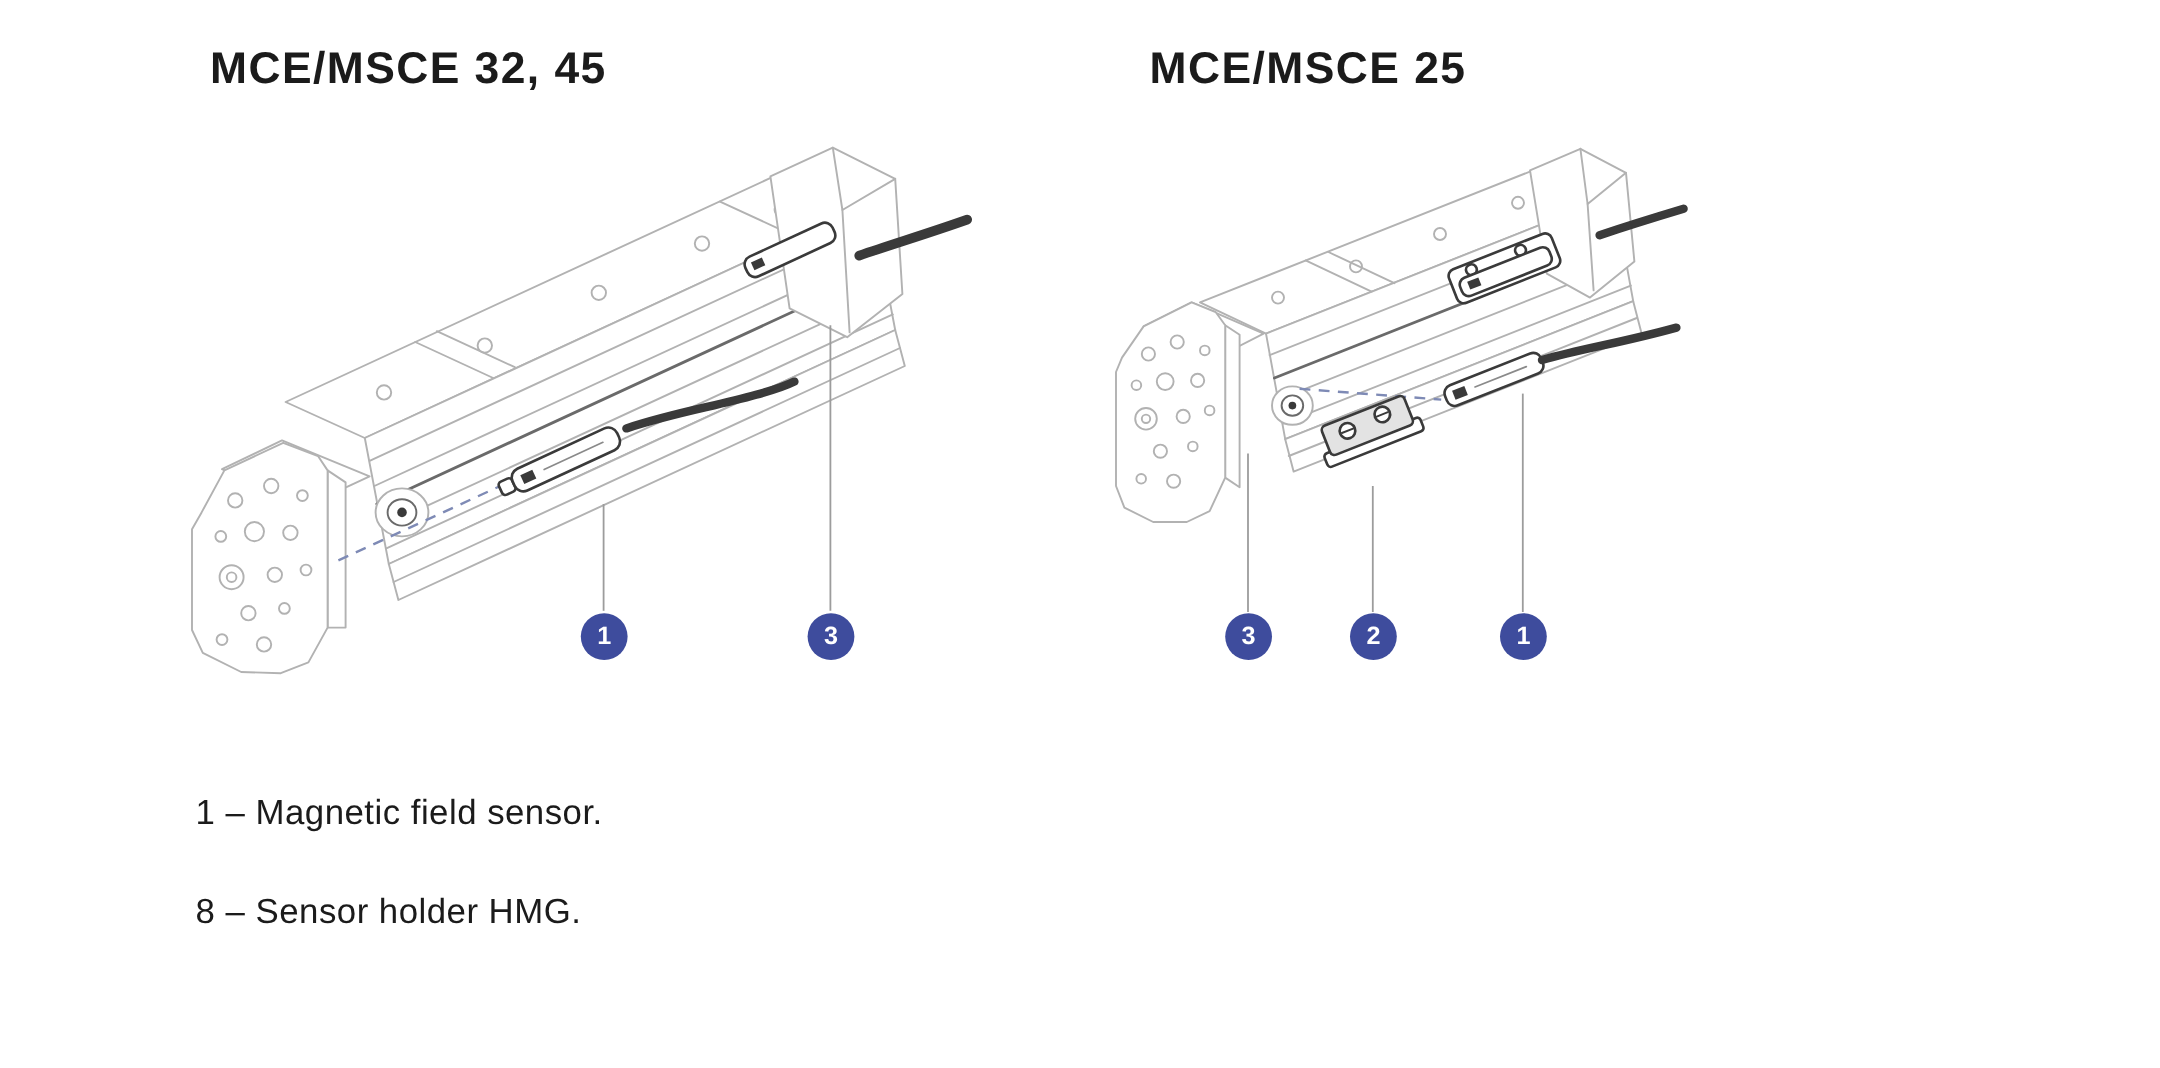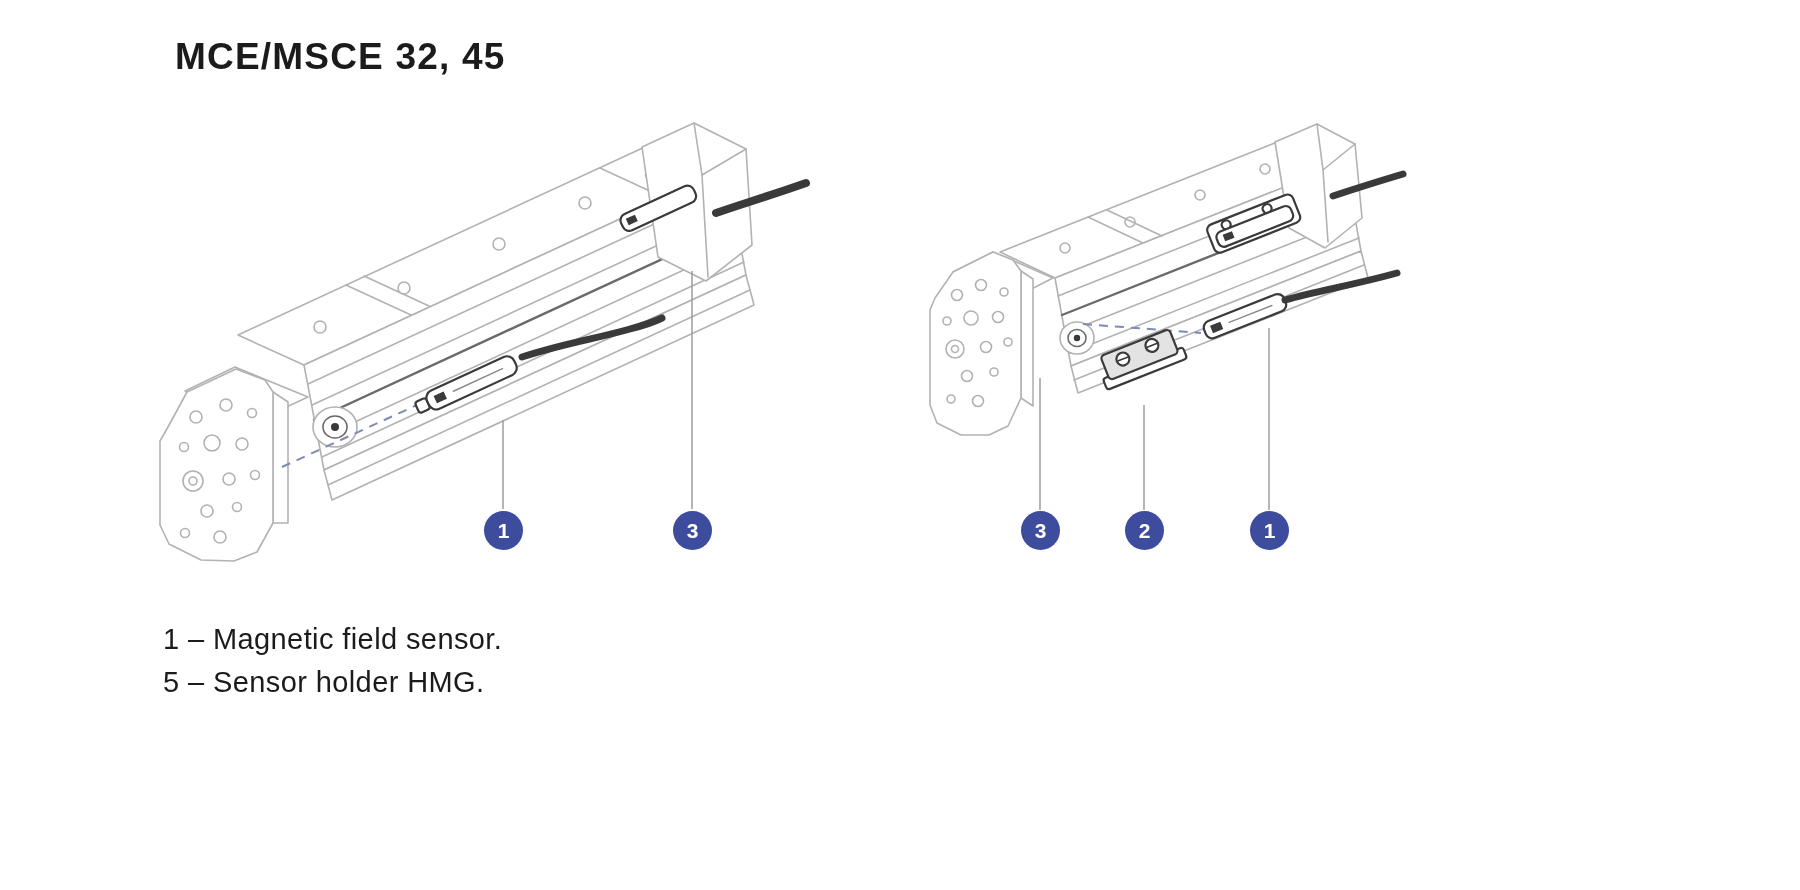--- a/index.html
+++ b/index.html
@@ -17,28 +17,30 @@
   .badge {
     position:absolute; width:39px; height:39px; border-radius:50%;
     background:var(--badge,#3e4c9d); color:var(--badge-text,#fff);
     display:flex; align-items:center; justify-content:center;
     font-size:21px; font-weight:700; user-select:none;
   }
   .legend { position:absolute; left:163px; top:618px; }
   .legend-line {
     font-size:29px; line-height:43px; letter-spacing:0.4px; color:var(--text,#1b1b1b);
     white-space:nowrap;
+    margin-top:39px;
   }
 </style>
 </head>
 <body>
 
 <div class="canvas">
 
   <div class="fig-title" style="left:175px; top:36px">MCE/MSCE 32, 45</div>
+  <div class="fig-title" style="left:958px; top:36px">MCE/MSCE 25</div>
 
   <svg class="illus" style="left:130px; top:95px" width="700" height="480" viewBox="0 0 700 480">
     <g fill="none" stroke="#b2b2b2" stroke-width="1.6" stroke-linejoin="round" stroke-linecap="round">
 
       <g>
         <path d="M108 240 L530 45 L596 75 L174 270 Z" fill="#ffffff"></path>
         <path d="M174 270 L596 75 L616 180 L194 375 Z" fill="#ffffff"></path>
         <path d="M194 375 L616 180 L624 210 L202 405 Z" fill="#ffffff"></path>
         <path d="M198 390 L620 195"></path>
         <path d="M178 289 L600 94"></path>
@@ -217,16 +219,16 @@
   </div>
   <div class="badge" style="left:1125px; top:511px">
     <span>2</span>
   </div>
   <div class="badge" style="left:1250px; top:511px">
     <span>1</span>
   </div>
 
   <div class="legend">
     <div class="legend-line">1 – Magnetic field sensor.</div>
-    <div class="legend-line">5 – Sensor holder HMG.</div>
+    <div class="legend-line">8 – Sensor holder HMG.</div>
   </div>
 
 </div>
 
 </body></html>

